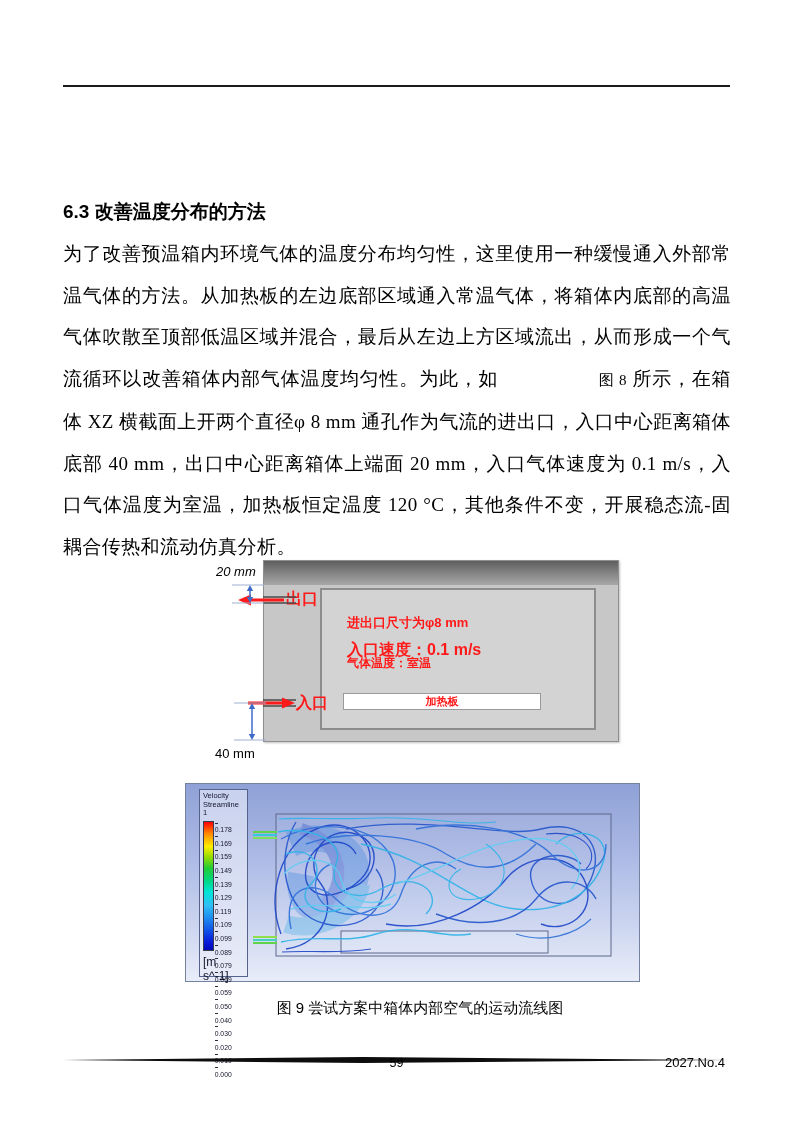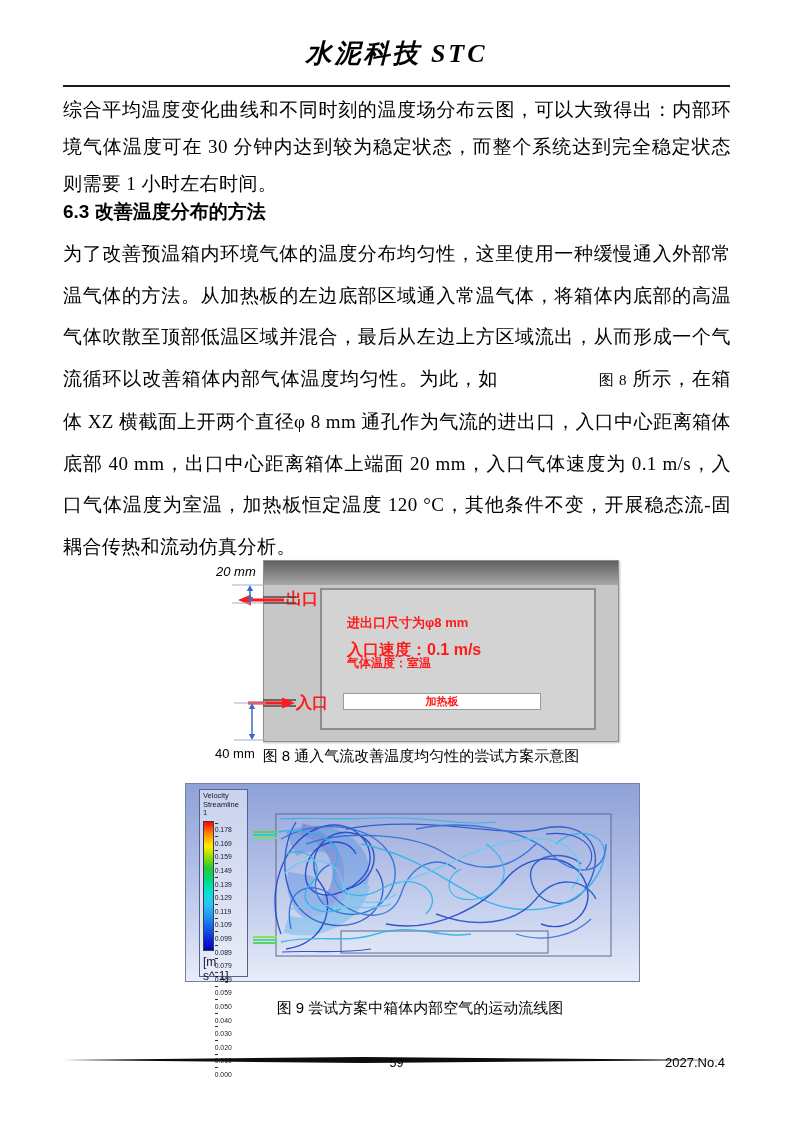--- a/index.html
+++ b/index.html
@@ -77,24 +77,22 @@
   .page-number{position:absolute;left:0;top:1056px;width:793px;text-align:center;
       font-family:"Liberation Sans",sans-serif;font-size:12.5px;color:#000;}
   .issue{position:absolute;right:68px;top:1055px;font-family:"Liberation Sans",sans-serif;
       font-size:13px;color:#000;}
 </style>
 </head>
 <body>
 
 <div id="page">
 
-  <div class="journal-title">水泥科技 STC</div>
   <div class="header-rule"></div>
 
-  <div class="para" id="para1">综合平均温度变化曲线和不同时刻的温度场分布云图，可以大致得出：内部环境气体温度可在 30 分钟内达到较为稳定状态，而整个系统达到完全稳定状态则需要 1 小时左右时间。</div>
 
   <div class="section-heading">6.3 改善温度分布的方法</div>
 
   <div class="para" id="para2">
     <span>为了改善预温箱内环境气体的温度分布均匀性，这里使用一种缓慢通入外部常温气体的方法。从加热板的左边底部区域通入常温气体，将箱体内底部的高温气体吹散至顶部低温区域并混合，最后从左边上方区域流出，从而形成一个气流循环以改善箱体内部气体温度均匀性。为此，如</span><span class="refgap"></span><span class="figref">图 8</span> <span>所示，在箱体 XZ 横截面上开两个直径φ 8 mm 通孔作为气流的进出口，入口中心距离箱体底部 40 mm，出口中心距离箱体上端面 20 mm，入口气体速度为 0.1 m/s，入口气体温度为室温，加热板恒定温度 120 °C，其他条件不变，开展稳态流-固耦合传热和流动仿真分析。</span>
   </div>
 
   <div id="fig8">
     <div class="f8-outer">
       <div class="f8-band"></div>
@@ -140,21 +138,20 @@
 
       <g>
         <line x1="24" y1="150" x2="56" y2="150" stroke="#9fb0d2" stroke-width="1"></line>
         <line x1="24" y1="187" x2="56" y2="187" stroke="#9fb0d2" stroke-width="1"></line>
         <line x1="42" y1="153" x2="42" y2="184" stroke="#3f6bc8" stroke-width="1.5"></line>
         <polygon points="42,150 38.8,156 45.2,156" fill="#3f6bc8"></polygon>
         <polygon points="42,187 38.8,181 45.2,181" fill="#3f6bc8"></polygon>
       </g>
     </svg>
   </div>
-  <div class="fig-caption" id="fig8-caption">图 8 通入气流改善温度均匀性的尝试方案示意图</div>
 
   <div id="fig9">
     <svg width="453" height="197" viewBox="0 0 453 197">
 
       <rect x="90" y="30" width="335" height="142" fill="rgba(255,255,255,0.06)" stroke="#5c688c" stroke-width="1"></rect>
       <rect x="155" y="147" width="207" height="22" fill="rgba(230,234,248,0.35)" stroke="#5c688c" stroke-width="1"></rect>
 
       <g fill="none" opacity="0.3">
         <path d="M105,60 C150,40 190,80 160,110 C130,140 110,120 115,90" stroke="#2e7fe0" stroke-width="26"></path>
         <path d="M100,140 C130,150 170,130 175,100" stroke="#2fa8e8" stroke-width="18"></path>

